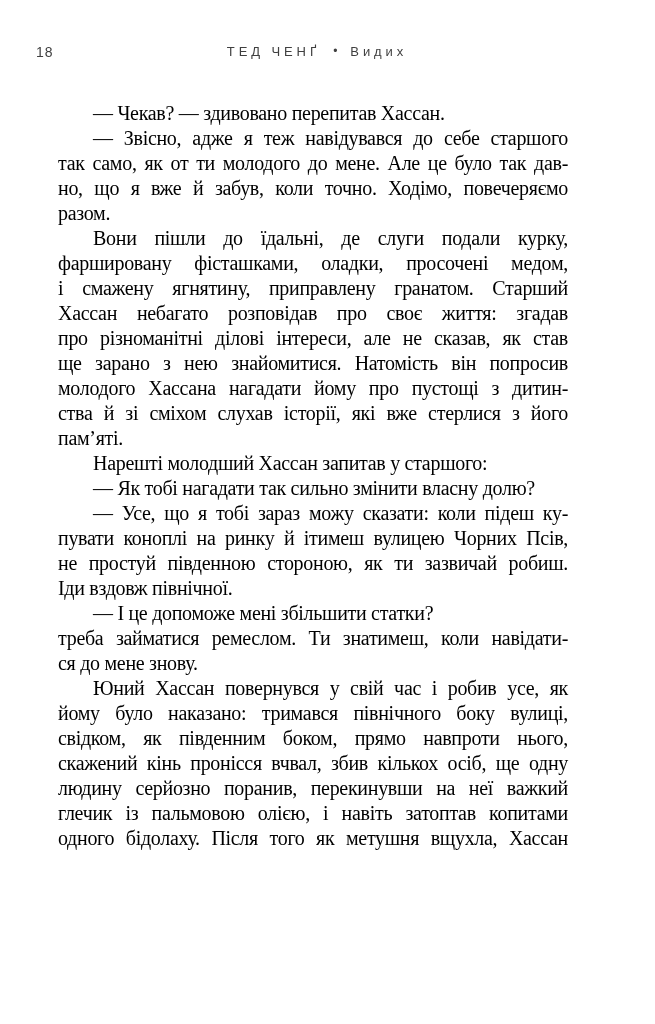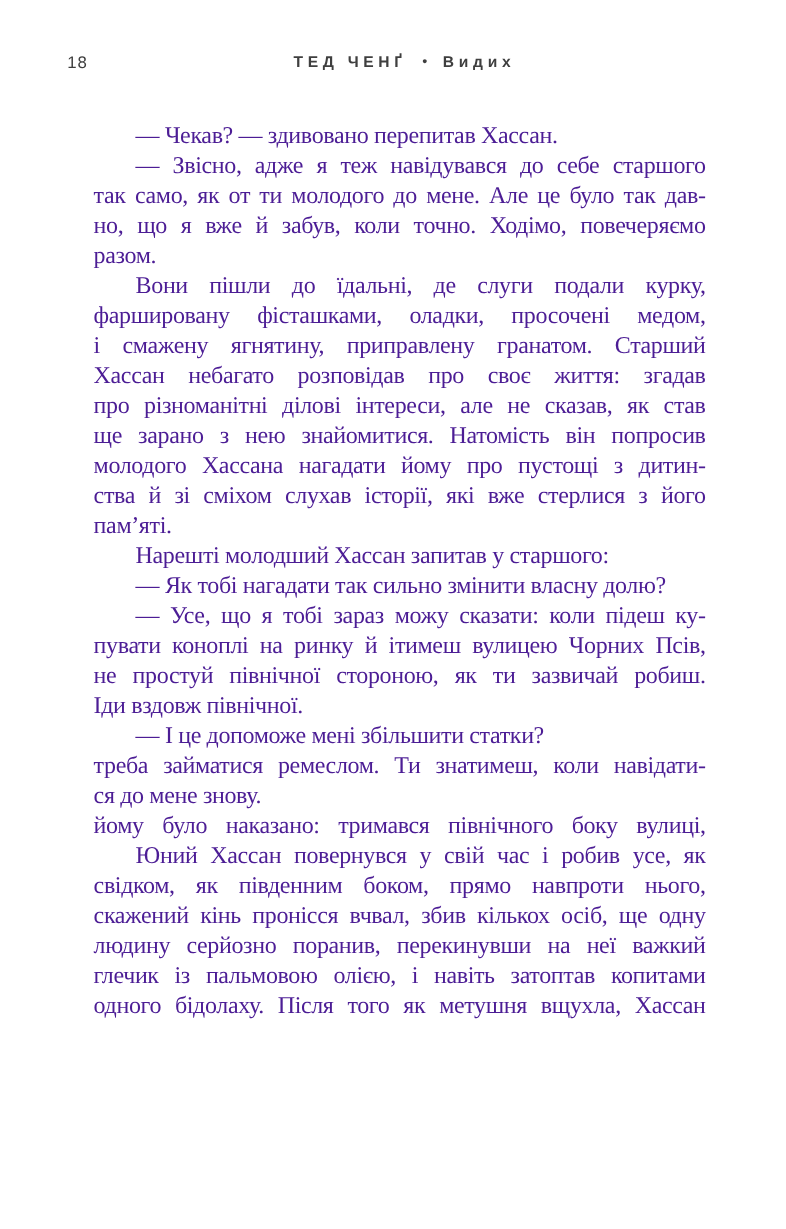--- a/index.html
+++ b/index.html
@@ -7,21 +7,20 @@
     padding: 0;
     background: #ffffff;
   }
   .page {
     position: relative;
     width: 634px;
     height: 1024px;
     background: #ffffff;
     font-family: "Liberation Serif", serif;
     overflow: hidden;
-    margin-left: 20px;
   }
   .folio {
     position: absolute;
     left: 36px;
     top: 45px;
     font-family: "Liberation Sans", sans-serif;
     font-size: 14px;
     line-height: 14px;
     letter-spacing: 0.06em;
     color: #3f3f3f;
@@ -35,21 +34,20 @@
     justify-content: center;
     align-items: center;
     gap: 13px;
     font-family: "Liberation Sans", sans-serif;
     font-size: 13px;
     line-height: 14px;
     color: #3f3f3f;
   }
   .running-head .part {
     letter-spacing: 0.3em;
-    font-weight: bold;
   }
   .running-head .bullet {
     font-size: 12px;
     letter-spacing: 0;
     transform: translateY(-1px);
   }
   .text-block {
     position: absolute;
     left: 58px;
     top: 101px;
@@ -79,21 +77,21 @@
 <div class="page">
 
   <div class="folio" style="color: rgb(63, 63, 63);">18</div>
 
   <div class="running-head" style="color: rgb(63, 63, 63);">
     <span class="part">ТЕД ЧЕНҐ</span>
     <span class="bullet">•</span>
     <span class="part">Видих</span>
   </div>
 
-  <div class="text-block" id="text-block" style="color: #4c1d95;">
+  <div class="text-block" id="text-block" style="color: #000000;">
       <div class="paragraph">
         <div class="line indent last">— Чекав? — здивовано перепитав Хассан.</div>
       </div>
       <div class="paragraph">
         <div class="line indent">— Звісно, адже я теж навідувався до себе старшого</div>
         <div class="line">так само, як от ти молодого до мене. Але це було так дав-</div>
         <div class="line">но, що я вже й забув, коли точно. Ходімо, повечеряємо</div>
         <div class="line last">разом.</div>
       </div>
       <div class="paragraph">
@@ -109,33 +107,33 @@
       </div>
       <div class="paragraph">
         <div class="line indent last">Нарешті молодший Хассан запитав у старшого:</div>
       </div>
       <div class="paragraph">
         <div class="line indent last">— Як тобі нагадати так сильно змінити власну долю?</div>
       </div>
       <div class="paragraph">
         <div class="line indent">— Усе, що я тобі зараз можу сказати: коли підеш ку-</div>
         <div class="line">пувати коноплі на ринку й ітимеш вулицею Чорних Псів,</div>
-        <div class="line">не простуй північної стороною, як ти зазвичай робиш.</div>
+        <div class="line">не простуй південною стороною, як ти зазвичай робиш.</div>
         <div class="line last">Іди вздовж північної.</div>
       </div>
       <div class="paragraph">
         <div class="line indent last">— І це допоможе мені збільшити статки?</div>
       </div>
       <div class="paragraph">
         <div class="line">треба займатися ремеслом. Ти знатимеш, коли навідати-</div>
         <div class="line last">ся до мене знову.</div>
       </div>
       <div class="paragraph">
+        <div class="line indent">Юний Хассан повернувся у свій час і робив усе, як</div>
         <div class="line">йому було наказано: тримався північного боку вулиці,</div>
-        <div class="line indent">Юний Хассан повернувся у свій час і робив усе, як</div>
         <div class="line">свідком, як південним боком, прямо навпроти нього,</div>
         <div class="line">скажений кінь пронісся вчвал, збив кількох осіб, ще одну</div>
         <div class="line">людину серйозно поранив, перекинувши на неї важкий</div>
         <div class="line">глечик із пальмовою олією, і навіть затоптав копитами</div>
         <div class="line">одного бідолаху. Після того як метушня вщухла, Хассан</div>
       </div>
     </div>
 
 </div>
 

